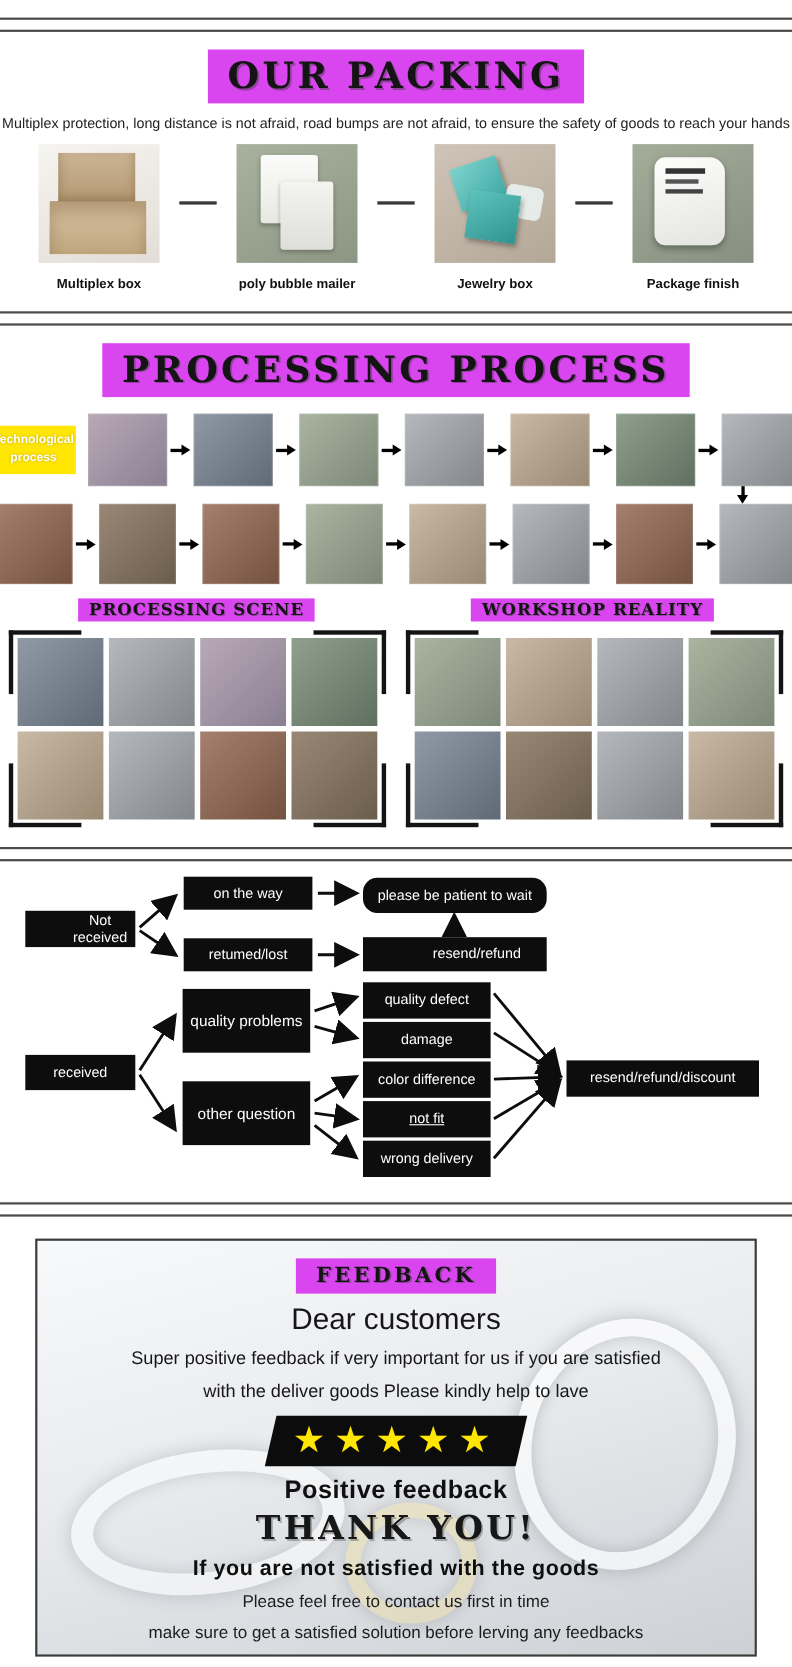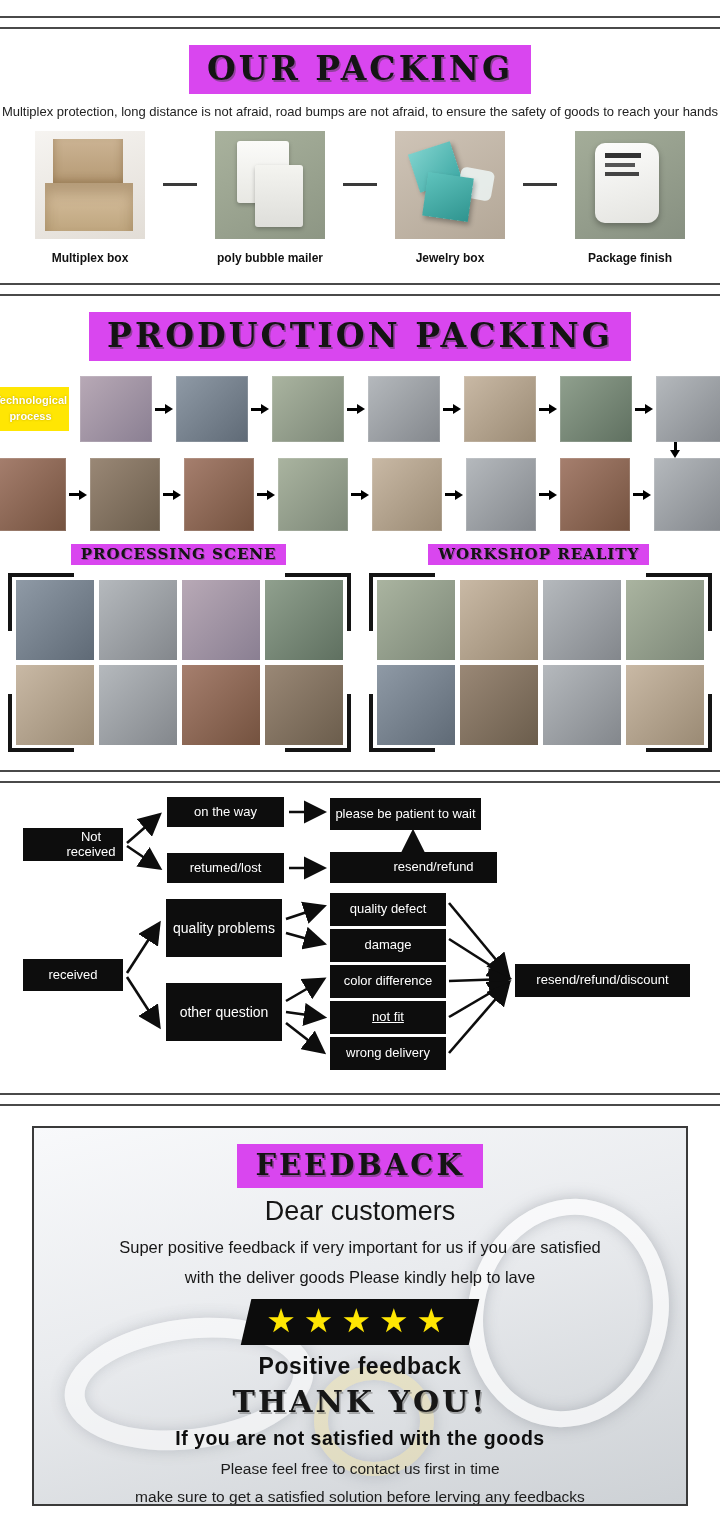--- a/index.html
+++ b/index.html
@@ -99,21 +99,21 @@
     position:relative; width:656px; margin:20px auto 16px; height:380px;
     border:2px solid #3a3a3a; overflow:hidden; text-align:center;
     background:linear-gradient(165deg,#f8f9fb 0%,#e9ebee 45%,#cdd1d5 100%);
   }
   .ring { position:absolute; border-radius:50%; border:16px solid rgba(255,255,255,.65);
     box-shadow:0 0 16px rgba(110,115,125,.4), inset 0 0 14px rgba(110,115,125,.35); }
   .ring.r1 { width:200px; height:230px; right:18px; top:70px; transform:rotate(14deg); }
   .ring.r2 { width:250px; height:130px; left:30px; bottom:55px; transform:rotate(-7deg); border-width:20px; opacity:.8; }
   .ring.r3 { width:120px; height:110px; left:280px; bottom:28px; border-color:rgba(235,220,150,.5); border-width:14px; opacity:.8; }
   .fb-content { position:relative; z-index:1; padding-top:16px; }
-  .ytitle.fb { font-size:29px; margin-top:0; }
+  .ytitle.fb { font-size:19px; margin-top:0; }
   .fb-dear { font-size:27px; color:#161616; margin-top:8px; }
   .fb-line { font-size:16.5px; color:#161616; margin-top:11px; }
   .star-banner {
     display:inline-block; background:#0c0c0c; transform:skewX(-13deg);
     padding:4px 20px 6px; margin-top:12px;
   }
   .star-banner .stars { display:inline-block; transform:skewX(13deg);
     color:#ffe603; font-size:33px; letter-spacing:8px; line-height:1.1; }
   .fb-positive { font-size:23px; font-weight:700; color:#101010; margin-top:8px; letter-spacing:.5px; }
   .fb-thanks { font-family:"DejaVu Serif", serif; font-weight:700; font-size:30px;
@@ -164,21 +164,21 @@
           <div class="f4"></div>
         </div>
       <div class="pack-label">Package finish</div>
     </div>
   </div>
 </section>
 
 <div class="divider after-pack"></div>
 
 <section class="center">
-  <div class="ytitle big">PRODUCTION PACKING</div>
+  <div class="ytitle big">PROCESSING PROCESS</div>
 
   <div class="prow prow1">
     <div class="tech-label">
       <span>Technological</span>
       <span>process</span>
     </div>
     <div class="pp p3"></div>
       <div class="arr"></div>
     <div class="pp p4"></div>
       <div class="arr"></div>
@@ -278,21 +278,21 @@
       <path d="M449,120 L507,190"></path>
       <path d="M449,156 L507,193"></path>
       <path d="M449,198 L507,196"></path>
       <path d="M449,234 L507,200"></path>
       <path d="M449,270 L507,203"></path>
     </g>
   </svg>
 
   <div class="fbox" style="left:23px; top:45px; width:100px; height:33px;padding-left:36px;">Not received</div>
   <div class="fbox" style="left:167px; top:14px; width:117px; height:30px;">on the way</div>
-  <div class="fbox" style="left:330px; top:15px; width:151px; height:32px;">please be patient to wait</div>
+  <div class="fbox" style="left:330px; top:15px; width:167px; height:32px;border-radius:13px;">please be patient to wait</div>
   <div class="fbox" style="left:167px; top:70px; width:117px; height:30px;">retumed/lost</div>
   <div class="fbox" style="left:330px; top:69px; width:167px; height:31px;padding-left:40px;">resend/refund</div>
   <div class="fbox" style="left:166px; top:116px; width:116px; height:58px; font-size:14px;">quality problems</div>
   <div class="fbox" style="left:23px; top:176px; width:100px; height:32px;">received</div>
   <div class="fbox" style="left:166px; top:200px; width:116px; height:58px; font-size:14px;">other question</div>
   <div class="fbox" style="left:330px; top:110px; width:116px; height:33px;">quality defect</div>
   <div class="fbox" style="left:330px; top:146px; width:116px; height:33px;">damage</div>
   <div class="fbox" style="left:330px; top:182px; width:116px; height:33px;">color difference</div>
   <div class="fbox" style="left:330px; top:218px; width:116px; height:33px;text-decoration:underline;">not fit</div>
   <div class="fbox" style="left:330px; top:254px; width:116px; height:33px;">wrong delivery</div>

